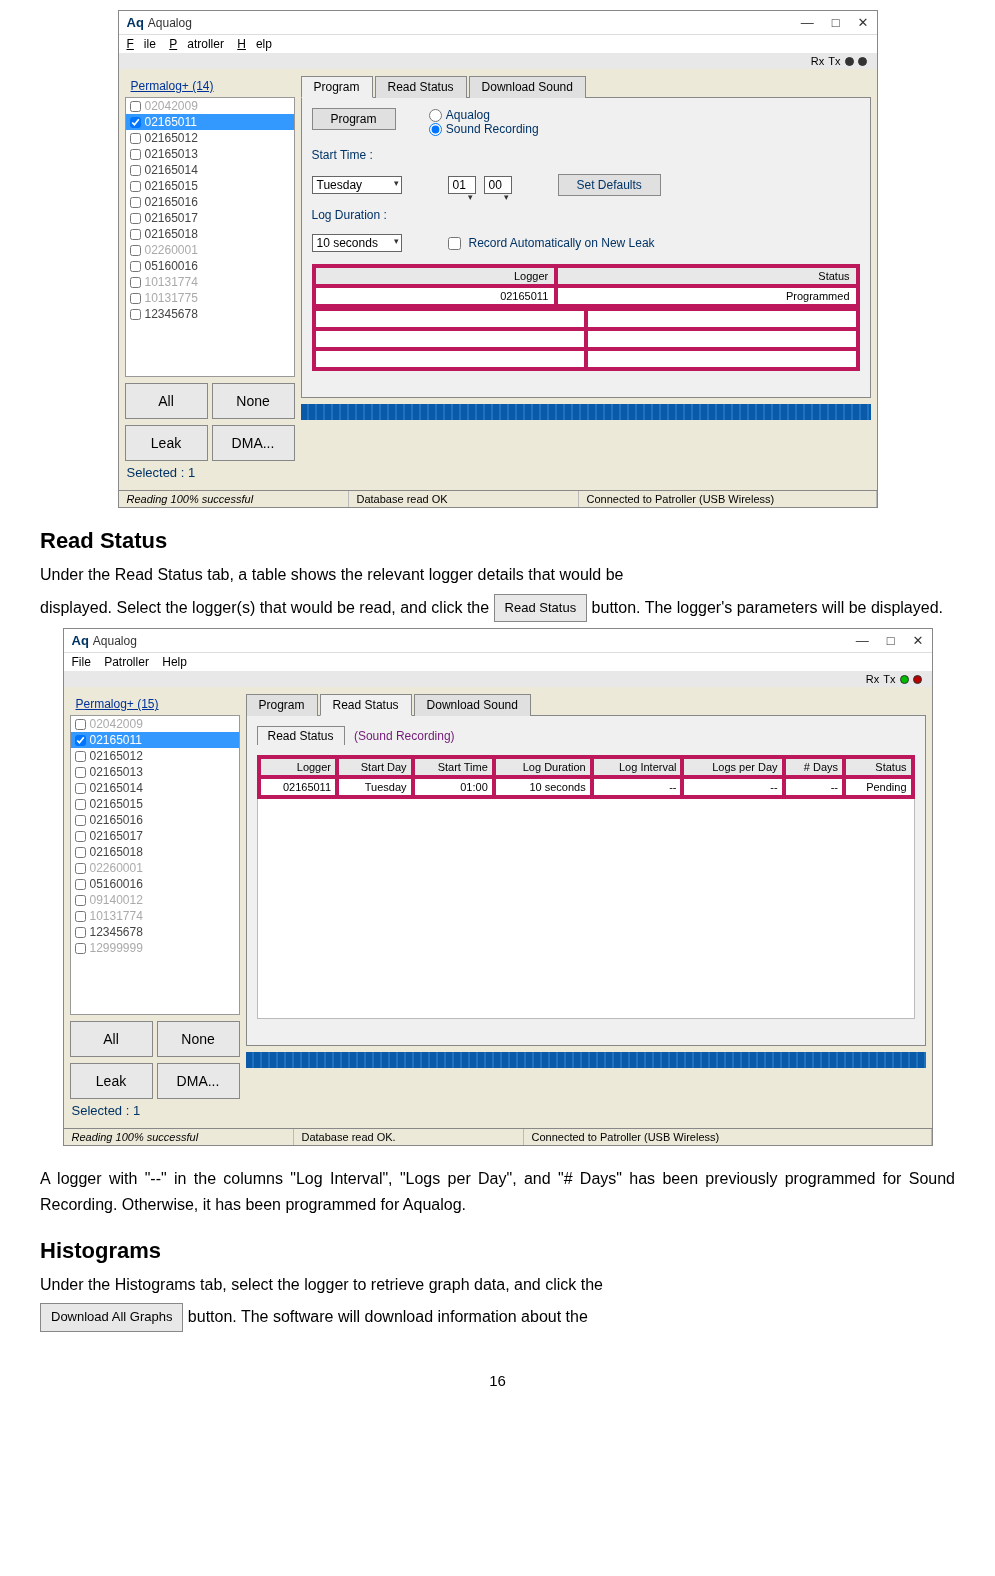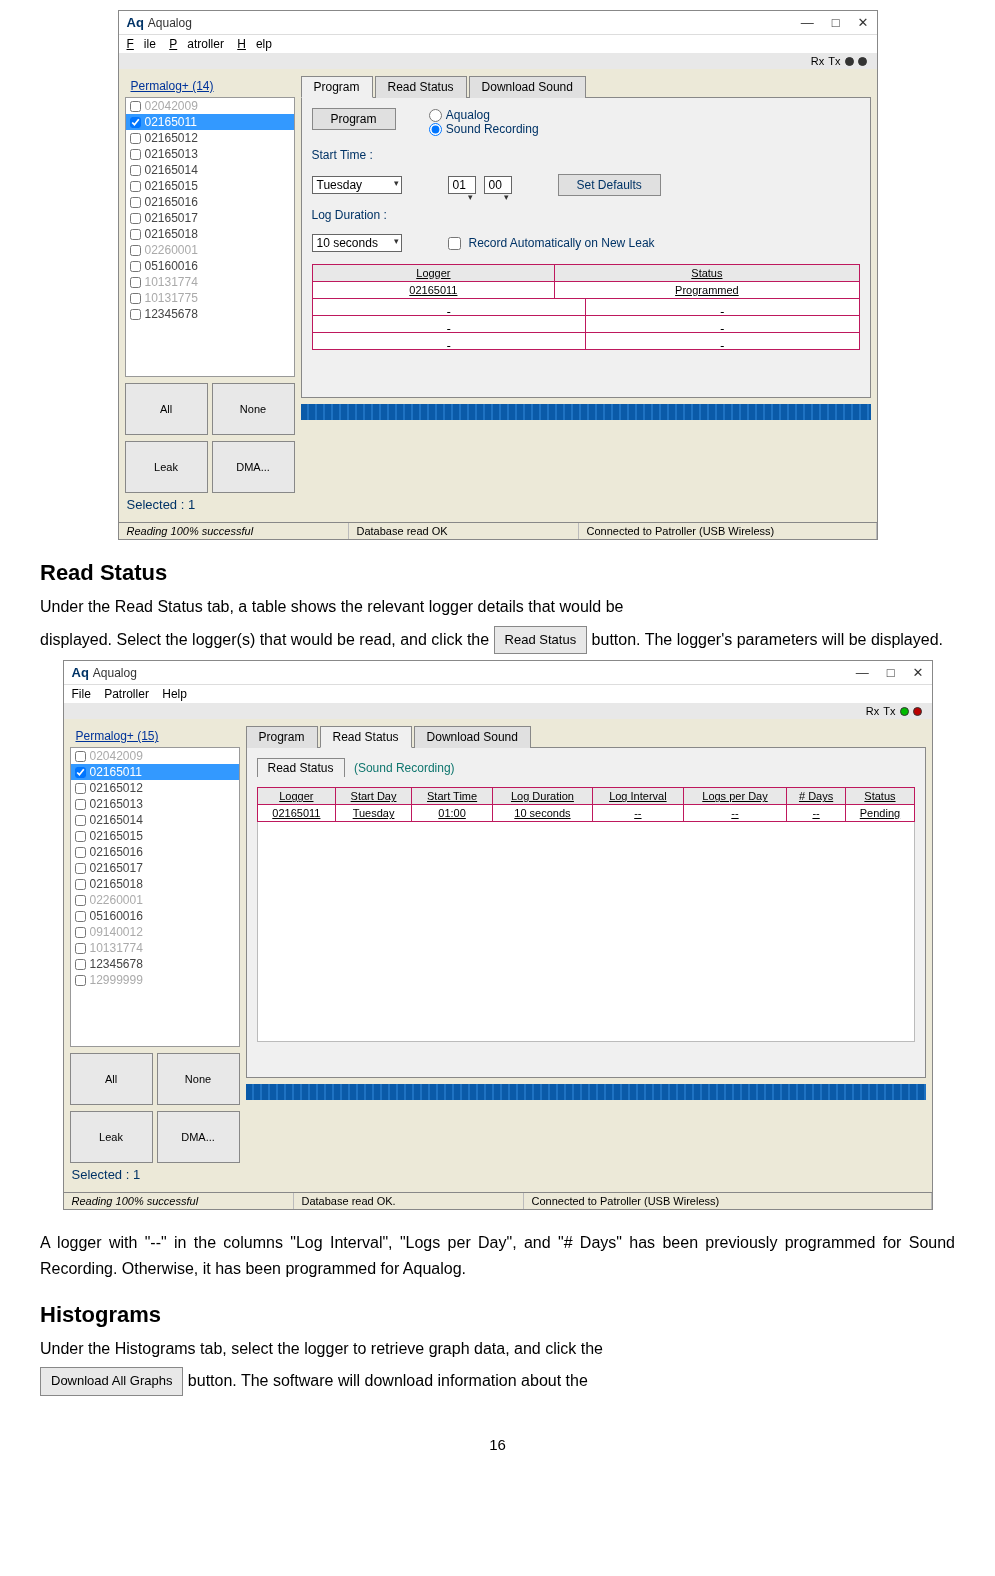--- a/index.html
+++ b/index.html
@@ -21,41 +21,41 @@
   
   .app-body { display: flex; padding: 6px; gap: 6px; background: #ece9d8; }
   .sidebar { width: 170px; }
   .perma-link { color: #003399; text-decoration: underline; font-size: 12px; padding: 4px 6px; display: block; }
   .logger-list { border: 1px solid #999; background: #fff; height: 280px; overflow: hidden; font-size: 12px; }
   .logger-item { padding: 1px 4px; display: flex; align-items: center; gap: 4px; color: #444; }
   .logger-item.gray { color: #aaa; }
   .logger-item.selected { background: #3399ff; color: #fff; }
   .logger-item input[type=checkbox] { width: 11px; height: 11px; }
   .btn-row { display: flex; gap: 4px; margin-top: 6px; }
-  .small-btn { flex: 1; border: 1px solid #888; background: #e8e8e8; font-size: 11px; padding: 19px 0; text-align: center; }
+  .small-btn { flex: 1; border: 1px solid #888; background: #e8e8e8; font-size: 14px; padding: 9px 0; text-align: center; }
   .selected-label { font-size: 13px; color: #003366; padding: 4px 2px; }
   
   .main-panel { flex: 1; }
   .tabs { display: flex; border-bottom: 1px solid #888; }
   .tab { padding: 3px 12px; font-size: 12px; border: 1px solid #888; border-bottom: none; background: #e0e0e0; margin-right: 2px; position: relative; top: 1px; }
   .tab.active { background: #f0f0f0; border-bottom: 1px solid #f0f0f0; }
   .tab-content { border: 1px solid #888; border-top: none; padding: 10px; background: #f0f0f0; min-height: 300px; }
   
   .prog-btn { border: 1px solid #888; background: #e0e0e0; padding: 3px 18px; font-size: 12px; display: inline-block; }
   .radio-group { display: inline-block; margin-left: 30px; font-size: 12px; color: #003366; vertical-align: top; }
   .radio-line { display: flex; align-items: center; gap: 4px; }
   .form-row { margin: 12px 0; font-size: 12px; color: #003366; display: flex; align-items: center; gap: 8px; }
   .dropdown { border: 1px solid #666; background: #fff; padding: 1px 16px 1px 4px; font-size: 12px; position: relative; display: inline-block; color: #000; }
   .dropdown::after { content: "▾"; position: absolute; right: 2px; font-size: 9px; color: #333; }
   .small-dropdown { width: 28px; }
   .start-line { text-align: center; font-size: 12px; color: #003366; margin: 12px 0; }
   .start-line b { font-weight: bold; }
   
   .inner-table { width: 100%; border-collapse: collapse; font-size: 11px; background: #fff; }
-  .inner-table th, .inner-table td { border: 1px solid #be185d; padding: 2px 6px; text-align: center; text-decoration: underline; }
+  .inner-table th, .inner-table td { border: 4px solid #be185d; padding: 2px 6px; text-align: right; }
   .inner-table th { background: #e8e8e8; font-weight: normal; }
   .inner-table.big th, .inner-table.big td { font-size: 11px; padding: 2px 4px; }
   
   .progress-bar { height: 16px; background: repeating-linear-gradient(90deg, #0a5aa8 0 6px, #1e72c2 6px 8px); margin-top: 6px; }
   .status-bar { display: flex; border-top: 1px solid #888; font-size: 11px; background: #ece9d8; }
   .status-cell { padding: 2px 8px; border-right: 1px solid #bbb; }
   .status-cell.f1 { width: 230px; font-style: italic; }
   .status-cell.f2 { width: 230px; }
   .status-cell.f3 { flex: 1; }
   
@@ -349,21 +349,21 @@
       <div class="tabs">
         <div class="tab">Program</div>
         <div class="tab active">Read Status</div>
         <div class="tab">Download Sound</div>
       </div>
       <div class="tab-content" style="min-height:330px">
         <div style="margin-bottom:10px">
           <span class="sub-tab-label">
             <span>Read Status</span>
           </span>
-          <span style="font-size:12px;color:#0f766e;margin-left:6px">(Sound Recording)</span>
+          <span style="font-size:12px;color:#701a75;margin-left:6px">(Sound Recording)</span>
         </div>
         <table class="inner-table big">
           <thead>
               <tr id="w2-thead">
                 <th>Logger</th>
                 <th>Start Day</th>
                 <th>Start Time</th>
                 <th>Log Duration</th>
                 <th>Log Interval</th>
                 <th>Logs per Day</th>

